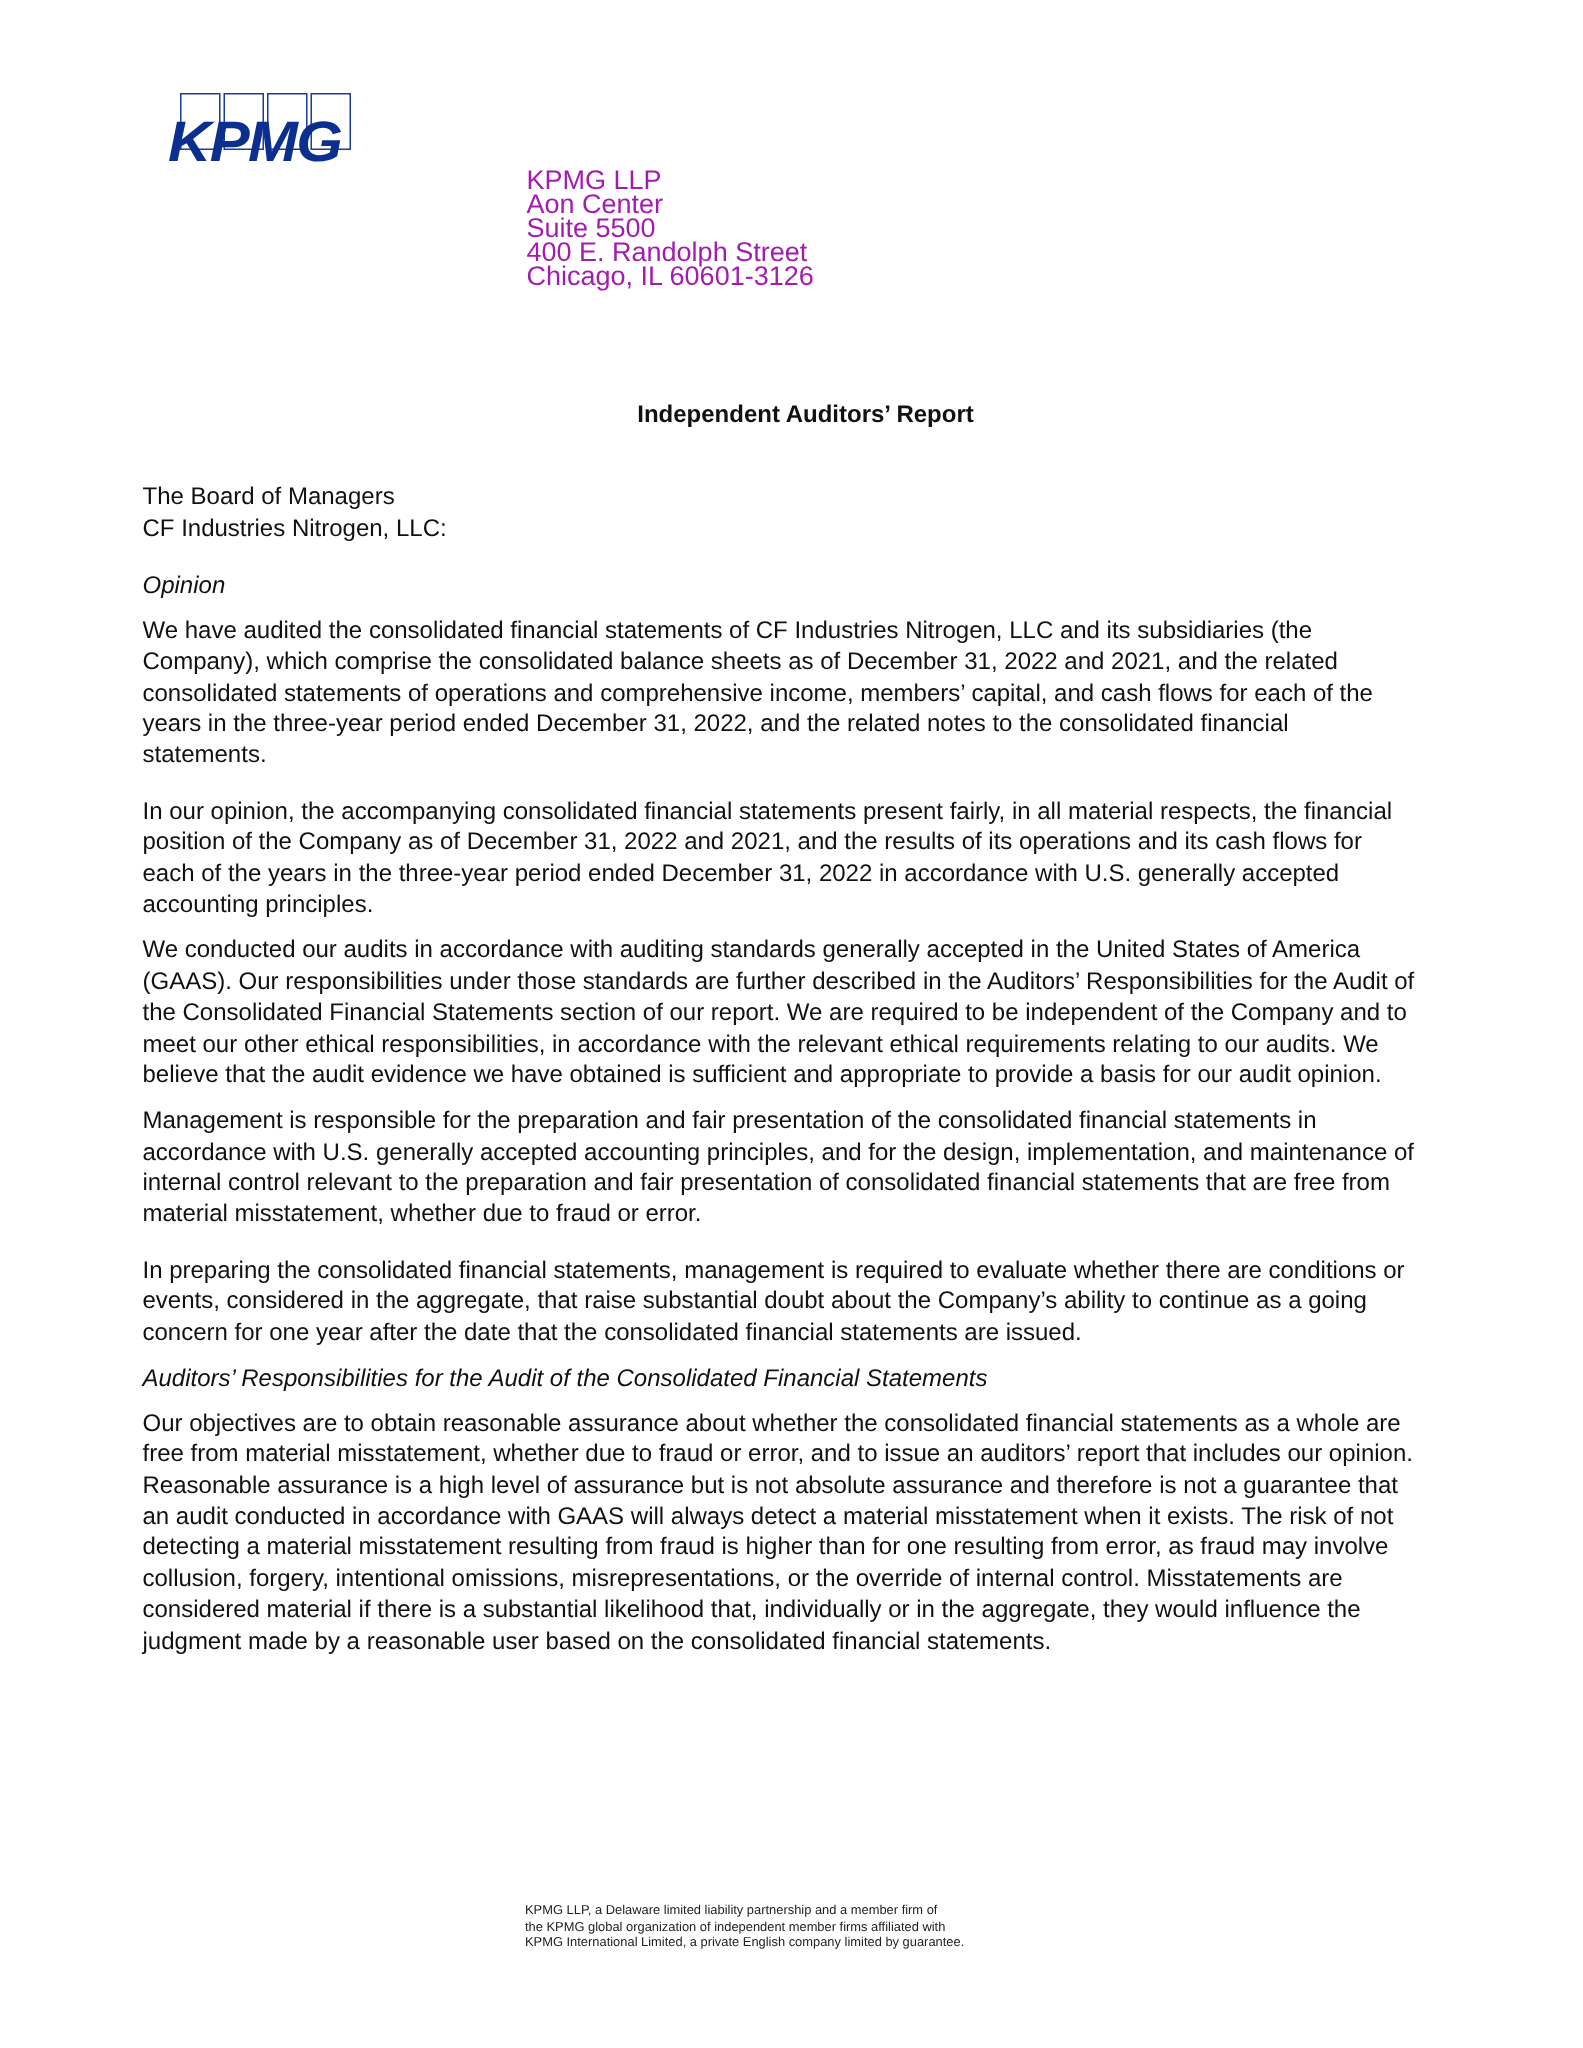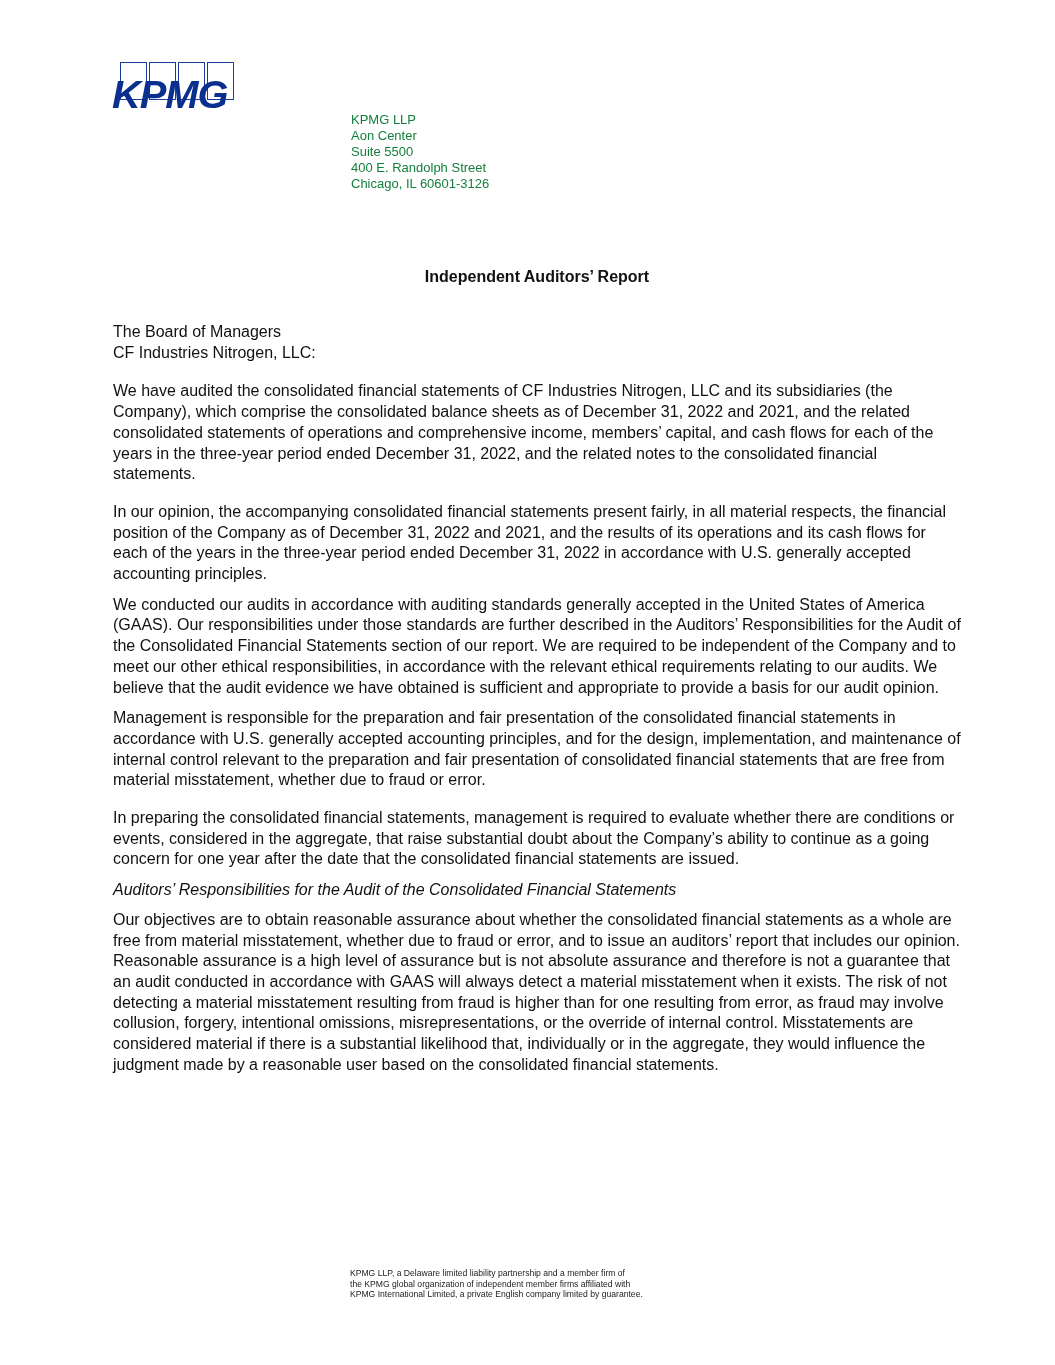--- a/index.html
+++ b/index.html
@@ -2,24 +2,24 @@
 <html><head>
 <meta charset="utf-8">
 <style>
   html, body { margin: 0; padding: 0; background: #ffffff; }
   body { width: 1055px; height: 1365px; position: relative; overflow: hidden;
          font-family: "Liberation Sans", sans-serif; color: #111111; }
   .logo { position: absolute; left: 112px; top: 62px; width: 125px; height: 52px; }
   .logo .box { position: absolute; top: 0; width: 27px; height: 38px; border: 1.5px solid #1a3d9b; box-sizing: border-box; }
   .logo .word { position: absolute; left: 0; top: 14px; font-size: 38px; font-weight: bold; font-style: italic;
                 color: #0a2f8f; letter-spacing: -1px; line-height: 38px; transform: scaleX(1.05); transform-origin: left; }
-  .address { position: absolute; left: 351px; top: 112px; font-size: 13px; line-height: 16px; color: #15803d; }
+  .address { position: absolute; left: 351px; top: 112px; font-size: 18px; line-height: 16px; color: #a21caf; }
   .address div { white-space: nowrap; }
   .title { position: absolute; left: 0; width: 1074px; top: 268px; text-align: center; font-weight: bold; font-size: 16px; }
-  .content { position: absolute; left: 113px; top: 322px; width: 850px; font-size: 16px; line-height: 20.7px; }
+  .content { position: absolute; left: 95px; top: 322px; width: 850px; font-size: 16px; line-height: 20.7px; }
   .content p { margin: 0; }
   .addressee { margin-bottom: 18px !important; }
   .heading { font-style: italic; margin-bottom: 9px !important; }
   .para { margin-bottom: 17px !important; }
   .tight { margin-bottom: 10px !important; }
   .footer { position: absolute; left: 350px; top: 1268px; font-size: 8.6px; line-height: 10.6px; color: #222; }
   .footer div { white-space: nowrap; }
 </style>
 </head>
 <body>
@@ -41,20 +41,21 @@
 </div>
 
 <div class="title">Independent Auditors’ Report</div>
 
 <div class="content">
   <p class="addressee">
     <span>The Board of Managers</span><br>
     <span>CF Industries Nitrogen, LLC:</span>
   </p>
 
+  <p class="heading">Opinion</p>
   <p class="para">We have audited the consolidated financial statements of CF Industries Nitrogen, LLC and its subsidiaries (the Company), which comprise the consolidated balance sheets as of December 31, 2022 and 2021, and the related consolidated statements of operations and comprehensive income, members’ capital, and cash flows for each of the years in the three-year period ended December 31, 2022, and the related notes to the consolidated financial statements.</p>
   <p class="para tight">In our opinion, the accompanying consolidated financial statements present fairly, in all material respects, the financial position of the Company as of December 31, 2022 and 2021, and the results of its operations and its cash flows for each of the years in the three-year period ended December 31, 2022 in accordance with U.S. generally accepted accounting principles.</p>
 
   <p class="para tight">We conducted our audits in accordance with auditing standards generally accepted in the United States of America (GAAS). Our responsibilities under those standards are further described in the Auditors’ Responsibilities for the Audit of the Consolidated Financial Statements section of our report. We are required to be independent of the Company and to meet our other ethical responsibilities, in accordance with the relevant ethical requirements relating to our audits. We believe that the audit evidence we have obtained is sufficient and appropriate to provide a basis for our audit opinion.</p>
 
   <p class="para">Management is responsible for the preparation and fair presentation of the consolidated financial statements in accordance with U.S. generally accepted accounting principles, and for the design, implementation, and maintenance of internal control relevant to the preparation and fair presentation of consolidated financial statements that are free from material misstatement, whether due to fraud or error.</p>
   <p class="para tight">In preparing the consolidated financial statements, management is required to evaluate whether there are conditions or events, considered in the aggregate, that raise substantial doubt about the Company’s ability to continue as a going concern for one year after the date that the consolidated financial statements are issued.</p>
 
   <p class="heading">Auditors’ Responsibilities for the Audit of the Consolidated Financial Statements</p>
   <p class="para">Our objectives are to obtain reasonable assurance about whether the consolidated financial statements as a whole are free from material misstatement, whether due to fraud or error, and to issue an auditors’ report that includes our opinion. Reasonable assurance is a high level of assurance but is not absolute assurance and therefore is not a guarantee that an audit conducted in accordance with GAAS will always detect a material misstatement when it exists. The risk of not detecting a material misstatement resulting from fraud is higher than for one resulting from error, as fraud may involve collusion, forgery, intentional omissions, misrepresentations, or the override of internal control. Misstatements are considered material if there is a substantial likelihood that, individually or in the aggregate, they would influence the judgment made by a reasonable user based on the consolidated financial statements.</p>

